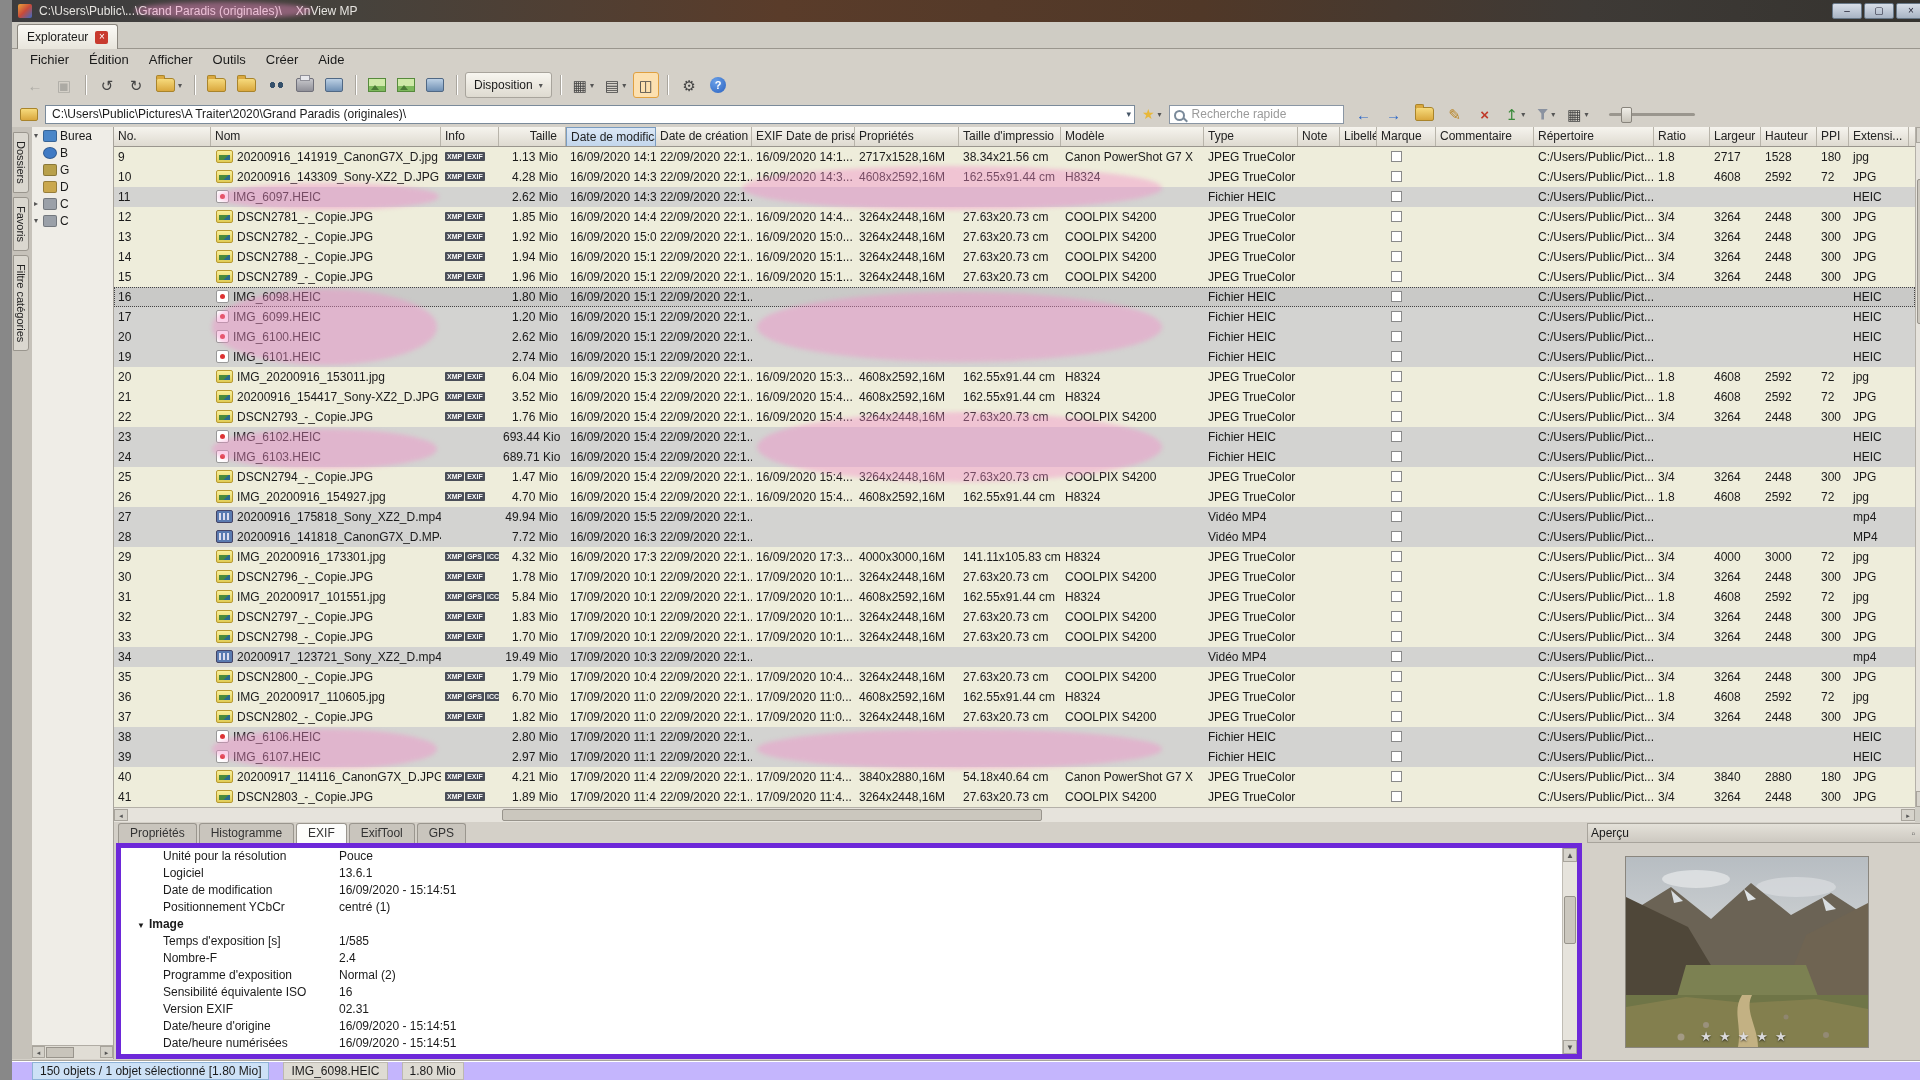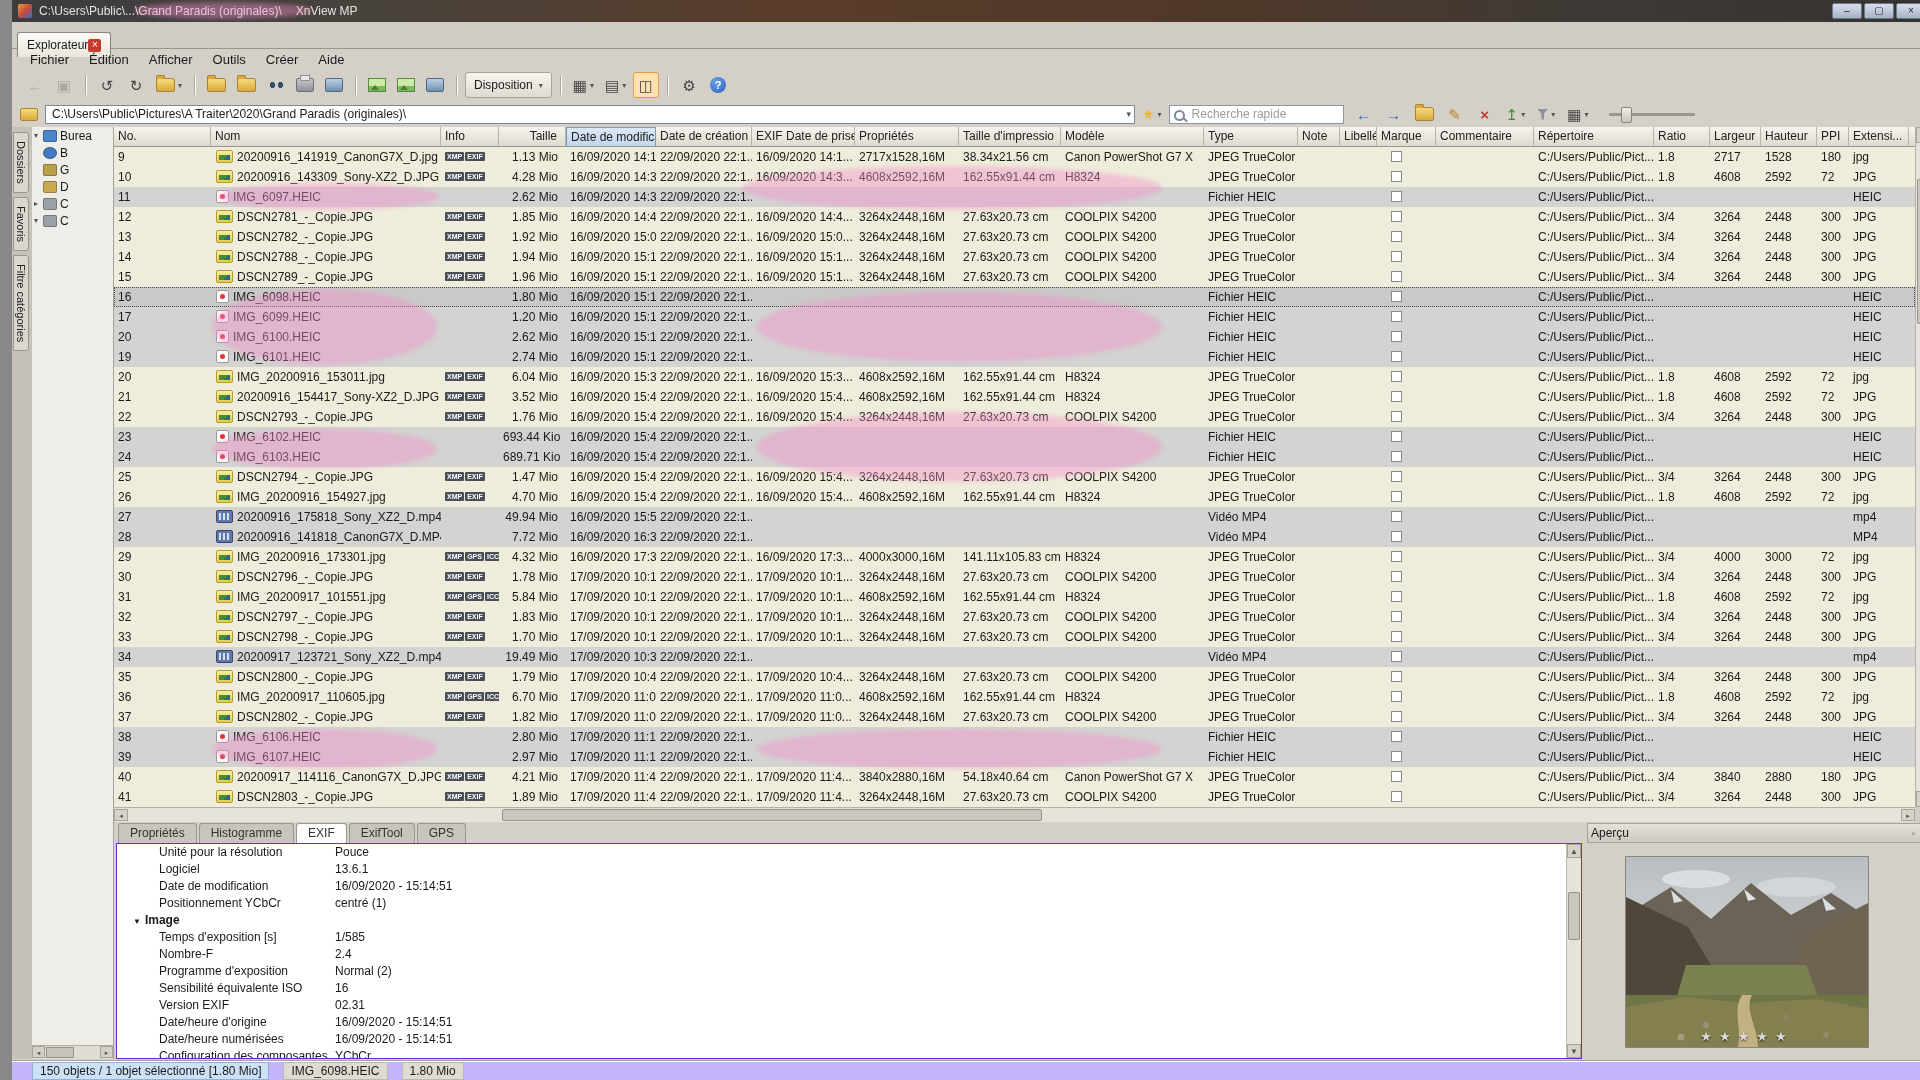--- a/index.html
+++ b/index.html
@@ -11,21 +11,21 @@
     background:linear-gradient(90deg,#3c3c3e 0%,#46423c 18%,#5a3c2a 40%,#503828 62%,#3e3a36 82%,#35332f 100%);color:#e6e4e0;}
   .ticon{width:14px;height:14px;border-radius:2px;background:linear-gradient(135deg,#e8a23a,#c84a3a 50%,#3a6ac8);flex:none;}
   .ttext{margin-left:7px;white-space:nowrap;}
   .tapp{margin-left:14px;}
   .winbtns{margin-left:auto;display:flex;gap:2px;}
   .wbtn{width:30px;height:16px;background:linear-gradient(#d8dee8,#a8b4c4);border:1px solid #687888;border-radius:2px;
     color:#223;font-size:10px;text-align:center;line-height:14px;box-sizing:border-box;}
 
   
   .tabbar{position:absolute;left:0;top:22px;width:1920px;height:27px;background:#cfccc4;border-bottom:1px solid #9a968e;box-sizing:border-box;}
-  .etab{position:absolute;left:5px;top:10px;height:24px;display:flex;align-items:center;padding:0 9px;
+  .etab{position:absolute;left:5px;top:2px;height:24px;display:flex;align-items:center;gap:7px;padding:0 9px;
     background:linear-gradient(#fbfaf6,#e8e5dc);border:1px solid #8a867e;border-bottom:none;border-radius:3px 3px 0 0;}
   .tclose{width:13px;height:13px;background:#c83a2e;color:#fff;font-size:10px;line-height:12px;text-align:center;border-radius:2px;}
 
   
   .menubar{position:absolute;left:0;top:49px;width:1920px;height:20px;display:flex;align-items:center;padding-left:8px;box-sizing:border-box;font-size:13px;}
   .mitem{padding:2px 10px;}
 
   
   .toolbar{position:absolute;left:0;top:69px;width:1920px;height:32px;display:flex;align-items:center;padding-left:10px;gap:3px;box-sizing:border-box;}
   .tbtn{min-width:26px;height:26px;display:flex;align-items:center;justify-content:center;gap:3px;border:1px solid transparent;border-radius:3px;padding:0 3px;box-sizing:border-box;}
@@ -119,21 +119,21 @@
   .hscroll{position:absolute;left:0;bottom:0;height:15px;width:1801px;background:#e6e3dc;border-top:1px solid #b4b0a8;box-sizing:border-box;}
   .ha{position:absolute;top:1px;width:14px;height:12px;background:#d6d3cb;border:1px solid #a8a49c;color:#555;font-size:7px;text-align:center;line-height:11px;box-sizing:border-box;}
   .ha.l{left:0;} .ha.r{right:0;}
   .hthumb{position:absolute;left:388px;top:1px;width:540px;height:12px;background:#cbc7be;border:1px solid #98948c;border-radius:2px;box-sizing:border-box;}
 
   
   .bpanel{position:absolute;left:104px;top:823px;width:1466px;height:236px;}
   .ptabs{position:absolute;top:0;left:2px;height:20px;display:flex;gap:2px;}
   .ptab{height:19px;line-height:19px;padding:0 11px;background:#c9c5bd;border:1px solid #9a968e;border-bottom:none;border-radius:3px 3px 0 0;color:#333;}
   .ptab.active{background:#fdfdfb;height:20px;}
-  .pbody{position:absolute;top:20px;left:0;right:0;bottom:0;background:#fff;border:1px solid #6d28d9;overflow:hidden;box-sizing:border-box;}
+  .pbody{position:absolute;top:20px;left:0;right:0;bottom:0;background:#fff;border:5px solid #6d28d9;overflow:hidden;box-sizing:border-box;}
   .erow{display:flex;height:17px;line-height:17px;}
   .ekey{width:218px;padding-left:42px;box-sizing:border-box;overflow:hidden;white-space:nowrap;flex:none;}
   .erow.grp .ekey{padding-left:16px;font-weight:bold;}
   .egtri{font-size:8px;margin-right:4px;}
   .eval{flex:1;overflow:hidden;white-space:nowrap;}
   .pscroll{position:absolute;right:0;top:0;bottom:0;width:15px;background:#e6e3dc;border-left:1px solid #c0bcb4;box-sizing:border-box;}
   .pscroll .sarr{width:14px;height:14px;line-height:13px;}
   .pthumb{position:absolute;left:1px;top:48px;width:12px;height:48px;background:#cbc7be;border:1px solid #98948c;border-radius:2px;box-sizing:border-box;}
 
   

